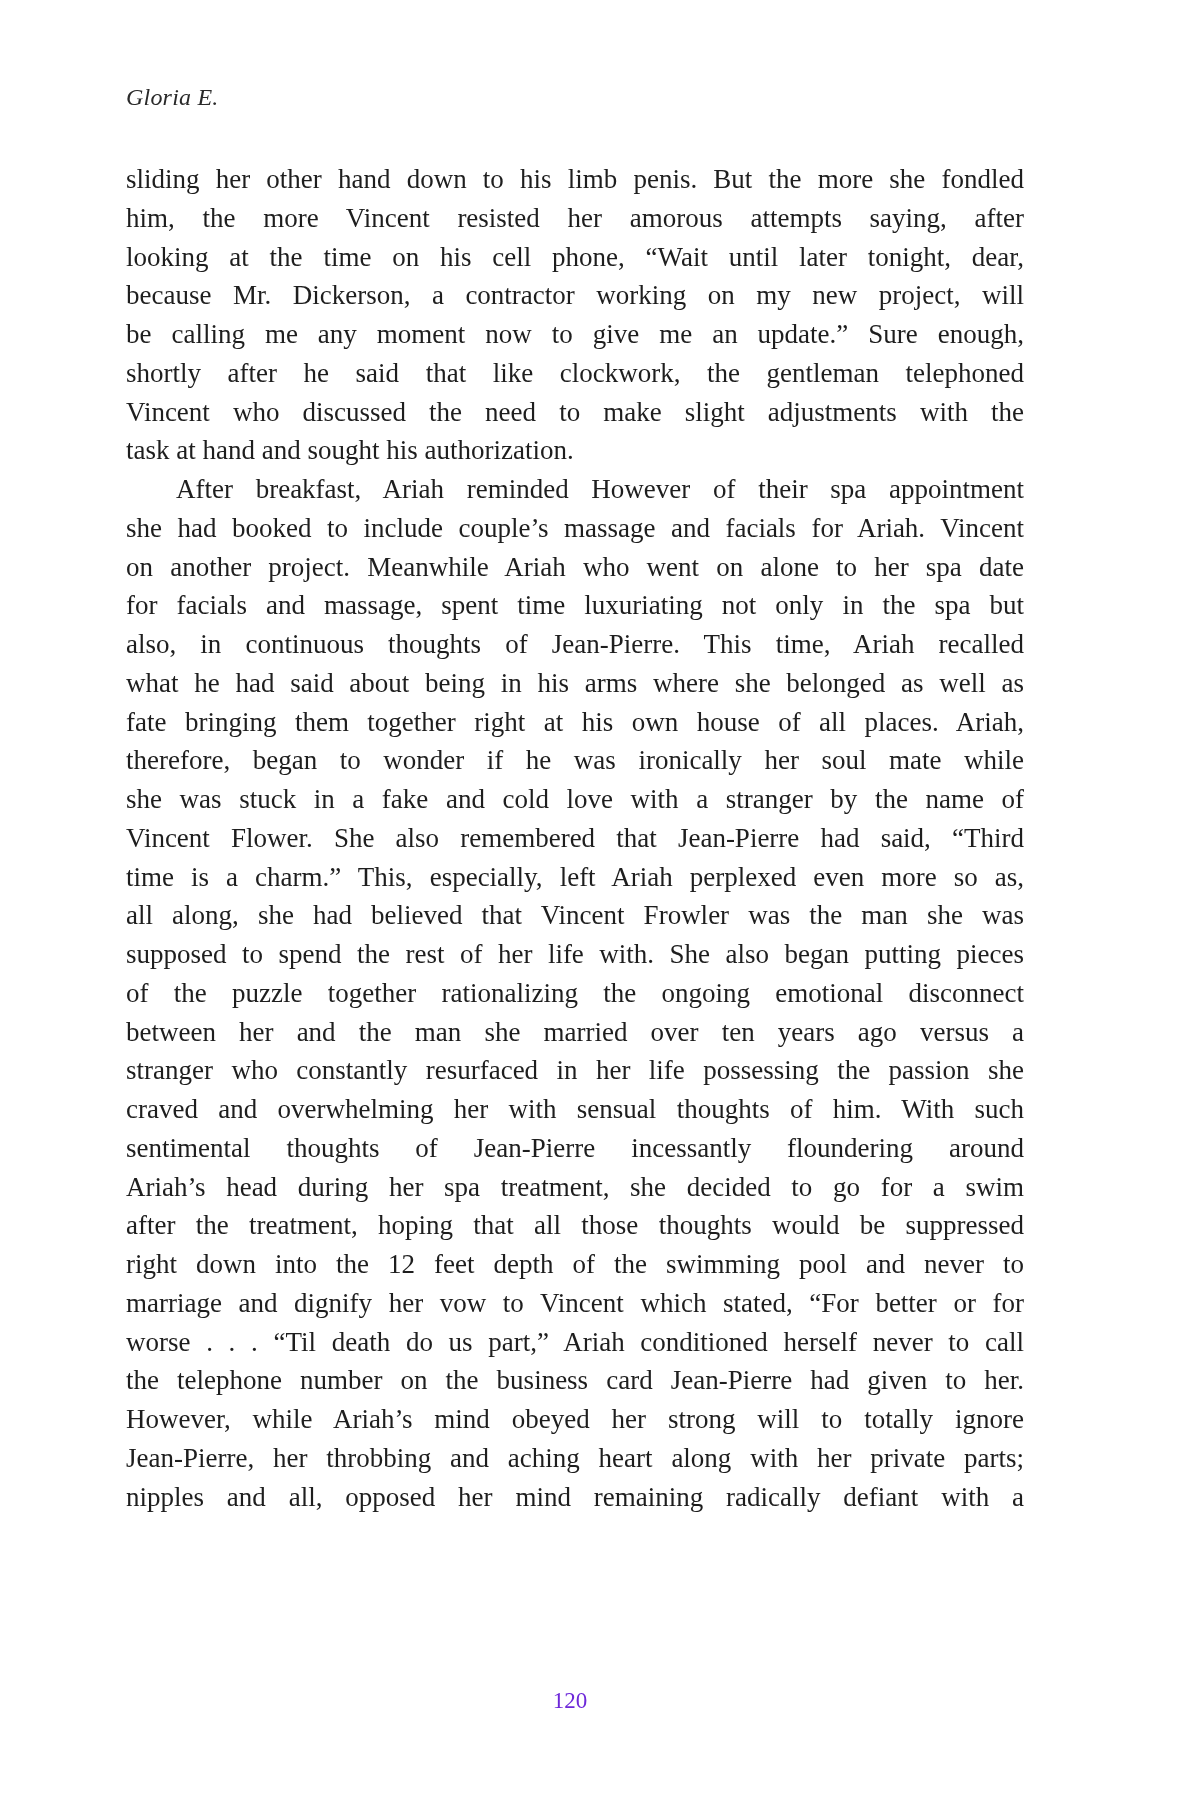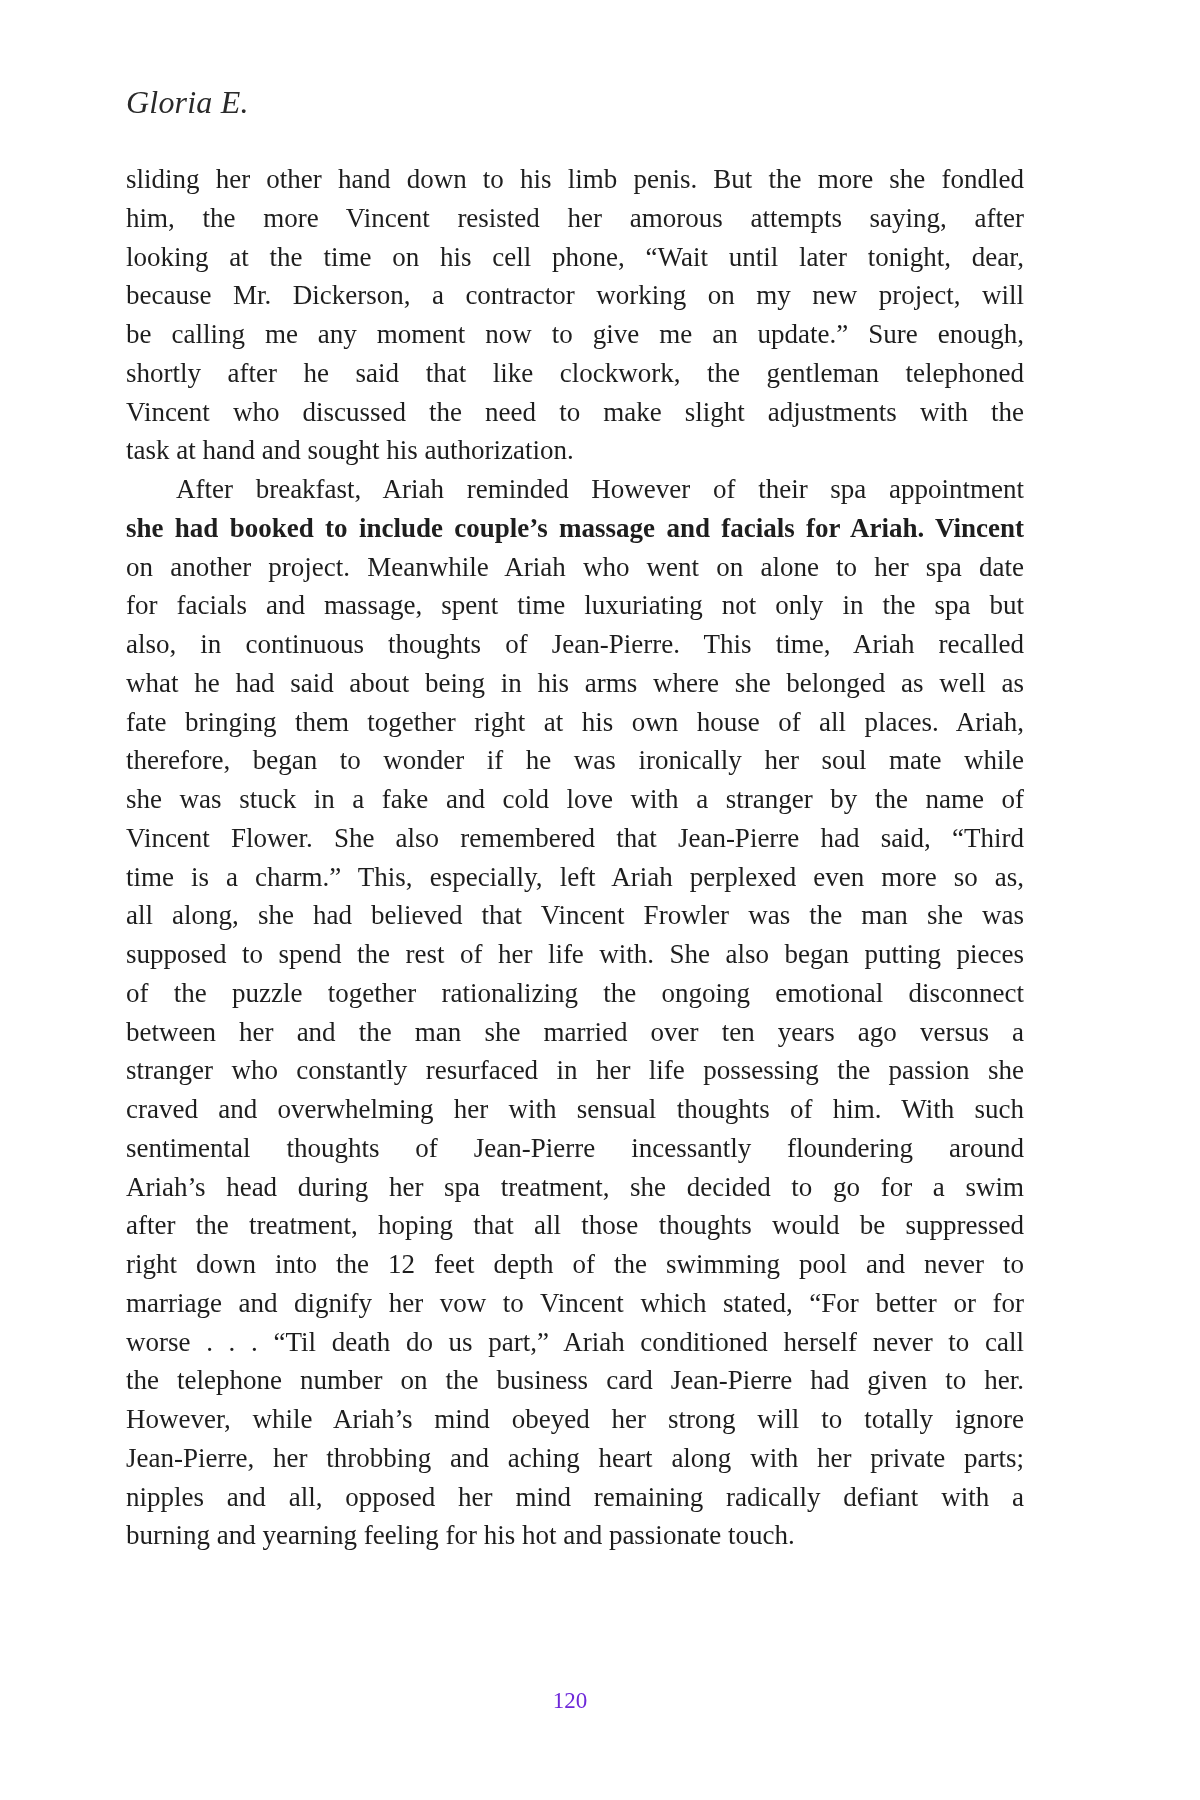--- a/index.html
+++ b/index.html
@@ -13,21 +13,21 @@
       position: relative;
       overflow: hidden;
       font-family: "Liberation Serif", "DejaVu Serif", serif;
       color: #1e1e1e;
     }
     .running-head {
       position: absolute;
       left: 126px;
       top: 84px;
       font-style: italic;
-      font-size: 32px;
+      font-size: 24px;
       color: #2a2a2a;
       letter-spacing: 0.2px;
     }
     .body-text {
       position: absolute;
       left: 126px;
       top: 160px;
       width: 898px;
     }
     .line {
@@ -71,21 +71,21 @@
     <span class="line" style="white-space: normal;">looking at the time on his cell phone, “Wait until later tonight, dear,</span>
     <span class="line" style="white-space: normal;">because Mr. Dickerson, a contractor working on my new project, will</span>
     <span class="line" style="white-space: normal;">be calling me any moment now to give me an update.” Sure enough,</span>
     <span class="line" style="white-space: normal;">shortly after he said that like clockwork, the gentleman telephoned</span>
     <span class="line" style="white-space: normal;">Vincent who discussed the need to make slight adjustments with the</span>
     <span class="line last" style="white-space: normal;">task at hand and sought his authorization.</span>
   </div>
 
   <div class="paragraph">
     <span class="line indent" style="white-space: normal;">After breakfast, Ariah reminded However of their spa appointment</span>
-    <span class="line" style="white-space: normal; font-weight: bold;">she had booked to include couple’s massage and facials for Ariah. Vincent</span>
+    <span class="line" style="white-space: normal;">she had booked to include couple’s massage and facials for Ariah. Vincent</span>
     <span class="line" style="white-space: normal;">on another project. Meanwhile Ariah who went on alone to her spa date</span>
     <span class="line" style="white-space: normal;">for facials and massage, spent time luxuriating not only in the spa but</span>
     <span class="line" style="white-space: normal;">also, in continuous thoughts of Jean-Pierre. This time, Ariah recalled</span>
     <span class="line" style="white-space: normal;">what he had said about being in his arms where she belonged as well as</span>
     <span class="line" style="white-space: normal;">fate bringing them together right at his own house of all places. Ariah,</span>
     <span class="line" style="white-space: normal;">therefore, began to wonder if he was ironically her soul mate while</span>
     <span class="line" style="white-space: normal;">she was stuck in a fake and cold love with a stranger by the name of</span>
     <span class="line" style="white-space: normal;">Vincent Flower. She also remembered that Jean-Pierre had said, “Third</span>
     <span class="line" style="white-space: normal;">time is a charm.” This, especially, left Ariah perplexed even more so as,</span>
     <span class="line" style="white-space: normal;">all along, she had believed that Vincent Frowler was the man she was</span>
@@ -97,17 +97,16 @@
     <span class="line" style="white-space: normal;">sentimental thoughts of Jean-Pierre incessantly floundering around</span>
     <span class="line" style="white-space: normal;">Ariah’s head during her spa treatment, she decided to go for a swim</span>
     <span class="line" style="white-space: normal;">after the treatment, hoping that all those thoughts would be suppressed</span>
     <span class="line" style="white-space: normal;">right down into the 12 feet depth of the swimming pool and never to</span>
     <span class="line" style="white-space: normal;">marriage and dignify her vow to Vincent which stated, “For better or for</span>
     <span class="line" style="white-space: normal;">worse . . . “Til death do us part,” Ariah conditioned herself never to call</span>
     <span class="line" style="white-space: normal;">the telephone number on the business card Jean-Pierre had given to her.</span>
     <span class="line" style="white-space: normal;">However, while Ariah’s mind obeyed her strong will to totally ignore</span>
     <span class="line" style="white-space: normal;">Jean-Pierre, her throbbing and aching heart along with her private parts;</span>
     <span class="line" style="white-space: normal;">nipples and all, opposed her mind remaining radically defiant with a</span>
-    <span class="line last" style="white-space: normal;">burning and yearning feeling for his hot and passionate touch.</span>
   </div>
 </div>
 
 <div class="page-number">120</div>
 
 </body></html>

